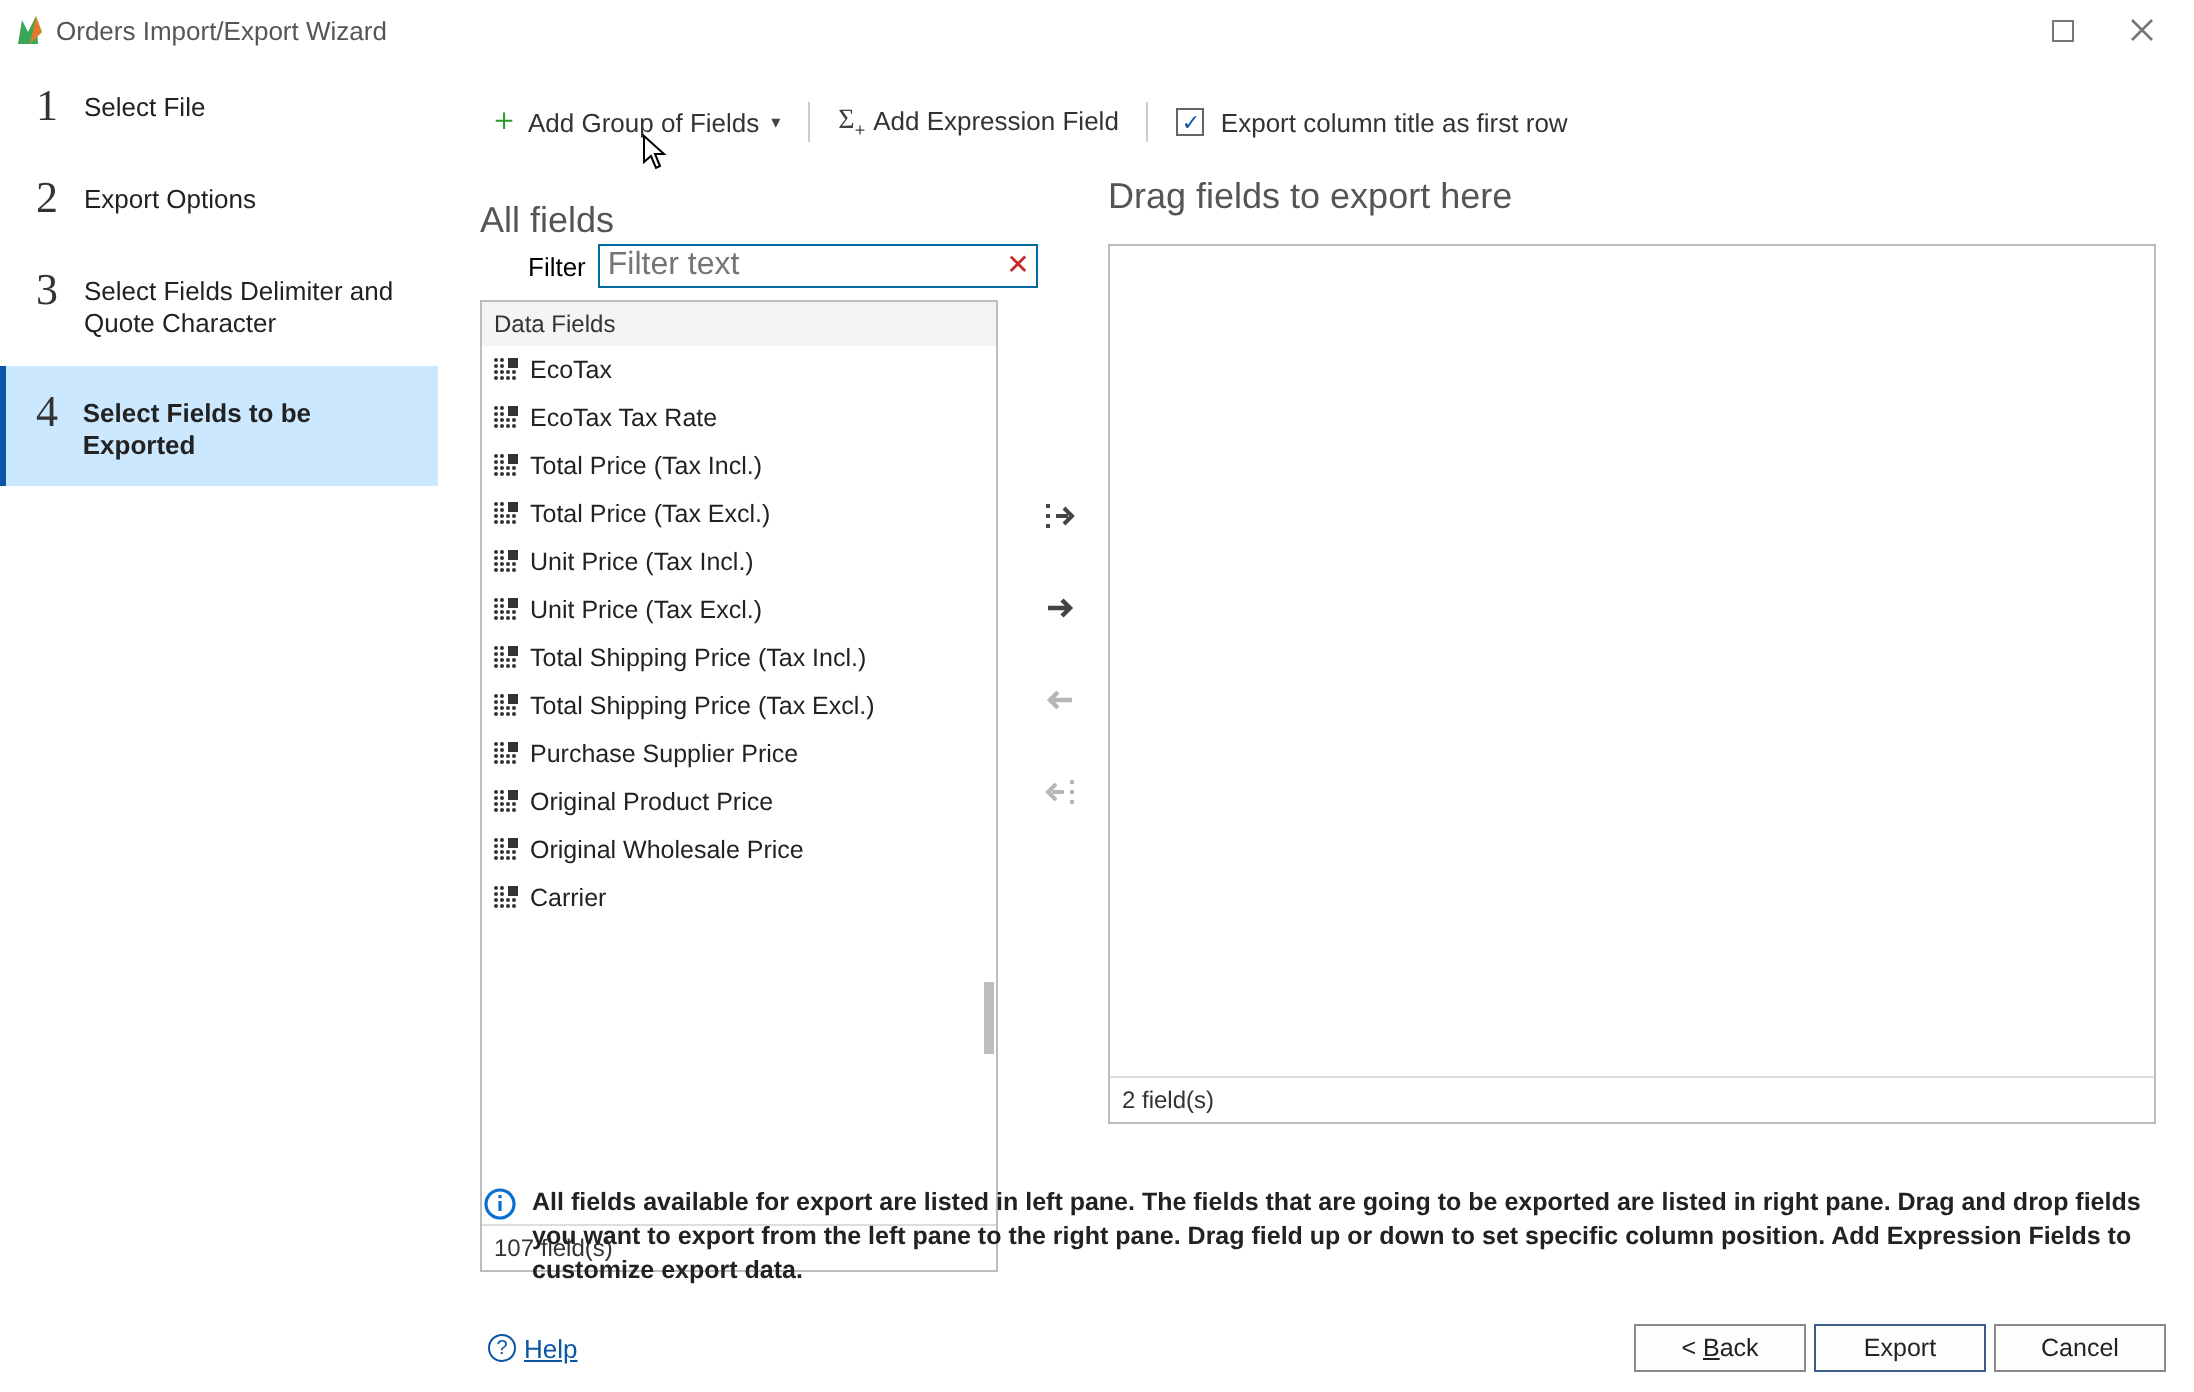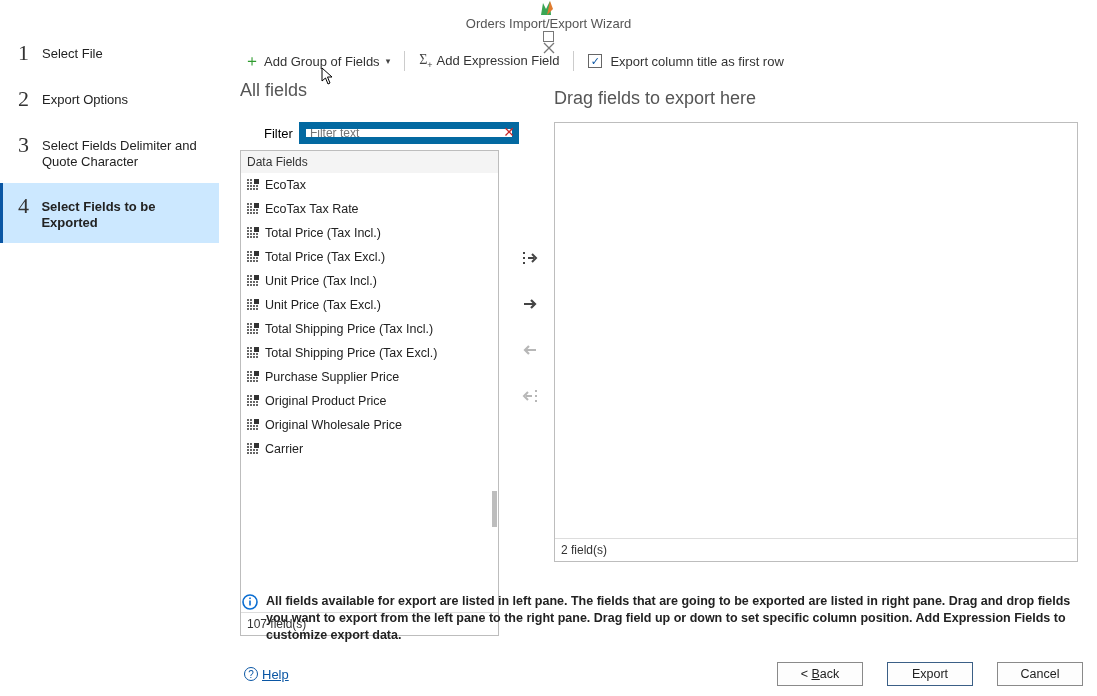--- a/index.html
+++ b/index.html
@@ -1,19 +1,19 @@
 <!DOCTYPE html>
 <html><head>
 <meta charset="utf-8">
 <style>
   * { box-sizing: border-box; font-family: "Segoe UI", Arial, sans-serif; }
   body { margin: 0; background: #fff; width: 1097px; height: 696px; overflow: hidden; position: relative; }
 
   
-  .titlebar { height: 30px; display: flex; align-items: center; padding: 0 6px; color: #555; flex-direction: column; }
+  .titlebar { height: 30px; display: flex; align-items: center; padding: 0 6px; color: #555; }
   .titlebar .app-icon { width: 16px; height: 16px; margin-right: 6px; position: relative; }
   .titlebar .title { font-size: 13px; }
   .titlebar .spacer { flex: 1; }
   .titlebar .winbtn { width: 40px; height: 30px; display: flex; align-items: center; justify-content: center; color: #555; font-size: 14px; cursor: pointer;}
 
   .app-icon svg { width:16px; height:16px; }
 
   
   .sidebar { position: absolute; top: 30px; left: 0; width: 219px; }
   .step { display: flex; align-items: flex-start; padding: 12px 8px 12px 18px; font-size: 13px; color: #222; cursor: pointer; }
@@ -28,25 +28,25 @@
   .toolbar { position: absolute; top: 48px; left: 240px; right: 16px; height: 26px; display: flex; align-items: center; gap: 8px; font-size: 13px; color: #333;}
   .tbtn { display: flex; align-items: center; gap: 4px; padding: 2px 4px; cursor:pointer;}
   .divider { width:1px; height:20px; background:#ccc; margin:0 2px;}
   .plus-icon { color: #2e9b2e; font-size: 16px; line-height:1; }
   .caret { font-size:9px; color:#444; margin-left:2px; }
   .expr-icon { font-family: 'Times New Roman', serif; font-size:14px; color:#444; position:relative; }
   .checkcell { width:14px; height:14px; border:1px solid #666; display:inline-flex; align-items:center; justify-content:center; font-size:11px; color:#0a56a4; margin-right:4px;}
 
   
   .colhead { font-size: 18px; color:#555; }
-  #allfields-head { position:absolute; top:80px; left:240px; }
+  #allfields-head { position:absolute; top:100px; left:240px; }
   #dragfields-head  { position:absolute; top:88px; left:554px; }
 
   .filter-row { position:absolute; top:122px; left:240px; display:flex; align-items:center; gap:6px; font-size:13px;margin-left:24px;}
-  .filter-input { width:220px; height:22px; border:7px solid #0369a1; padding:0 22px 0 4px; font-size:12px; color:#888; }
+  .filter-input { width:220px; height:22px; border:1px solid #0369a1; padding:0 22px 0 4px; font-size:16px; color:#888; }
   .clear-x { position:absolute; right:4px; top:2px; font-size:14px; color:#c62828; cursor:pointer; }
   .filter-wrap { position:relative; }
 
   .listbox { position:absolute; top:150px; left:240px; width:259px; height:486px; border:1px solid #bdbdbd; display:flex; flex-direction:column; }
   .list-scroll { flex:1; overflow-y:auto; }
   .group-header { background:#f4f4f4; font-size:12px; color:#333; padding:4px 6px;}
   .field-row { display:flex; align-items:center; gap:6px; padding:5px 6px; font-size:12.5px; color:#222; cursor:grab;}
   .field-icon { width:12px; height:12px; }
   .field-icon svg { width:12px; height:12px; }
   .scrollmarker { position:absolute; right:1px; top:340px; width:5px; height:36px; background:#bdbdbd; }
@@ -65,21 +65,21 @@
   .rstatus { border-top:1px solid #ddd; padding:4px 6px; font-size:12px; color:#333; }
 
   .info-row { position:absolute; top:593px; left:242px; right:18px; display:flex; align-items:flex-start; gap:8px; font-size:12.5px; font-weight:600; color:#222;}
   .info-icon { color:#0a6dd1; width:16px; height:16px; flex-shrink:0; margin-top:1px;}
   .info-icon svg { width:16px; height:16px; }
 
   .footer { position:absolute; left:0; right:0; bottom:0; height:44px; display:flex; align-items:center; padding: 0 14px; }
   .help { display:flex; align-items:center; gap:4px; color:#0a56a4; font-size:13px; cursor:pointer; margin-left:230px;}
   .help-q { width:14px; height:14px; border:1.5px solid #0a56a4; border-radius:50%; display:flex; align-items:center; justify-content:center; font-size:10px; }
   .footer .spacer { flex:1; }
-  .btn { min-width:86px; height:24px; border:1px solid #8a8a8a; background:#fdfdfd; font-size:12.5px; color:#222; margin-left:24px; cursor:pointer;}
+  .btn { min-width:86px; height:24px; border:1px solid #8a8a8a; background:#fdfdfd; font-size:12.5px; color:#222; margin-left:4px; cursor:pointer;}
   .btn.primary { border:1.5px solid #3b5f86;}
   .underline { text-decoration: underline; }
 
   .cursor-arrow { position:absolute; left:321px; top:67px; width:16px; height:20px; pointer-events:none;}
   .cursor-arrow svg { width:16px; height:20px; }
 </style>
 </head>
 <body>
 
 <div class="titlebar">

